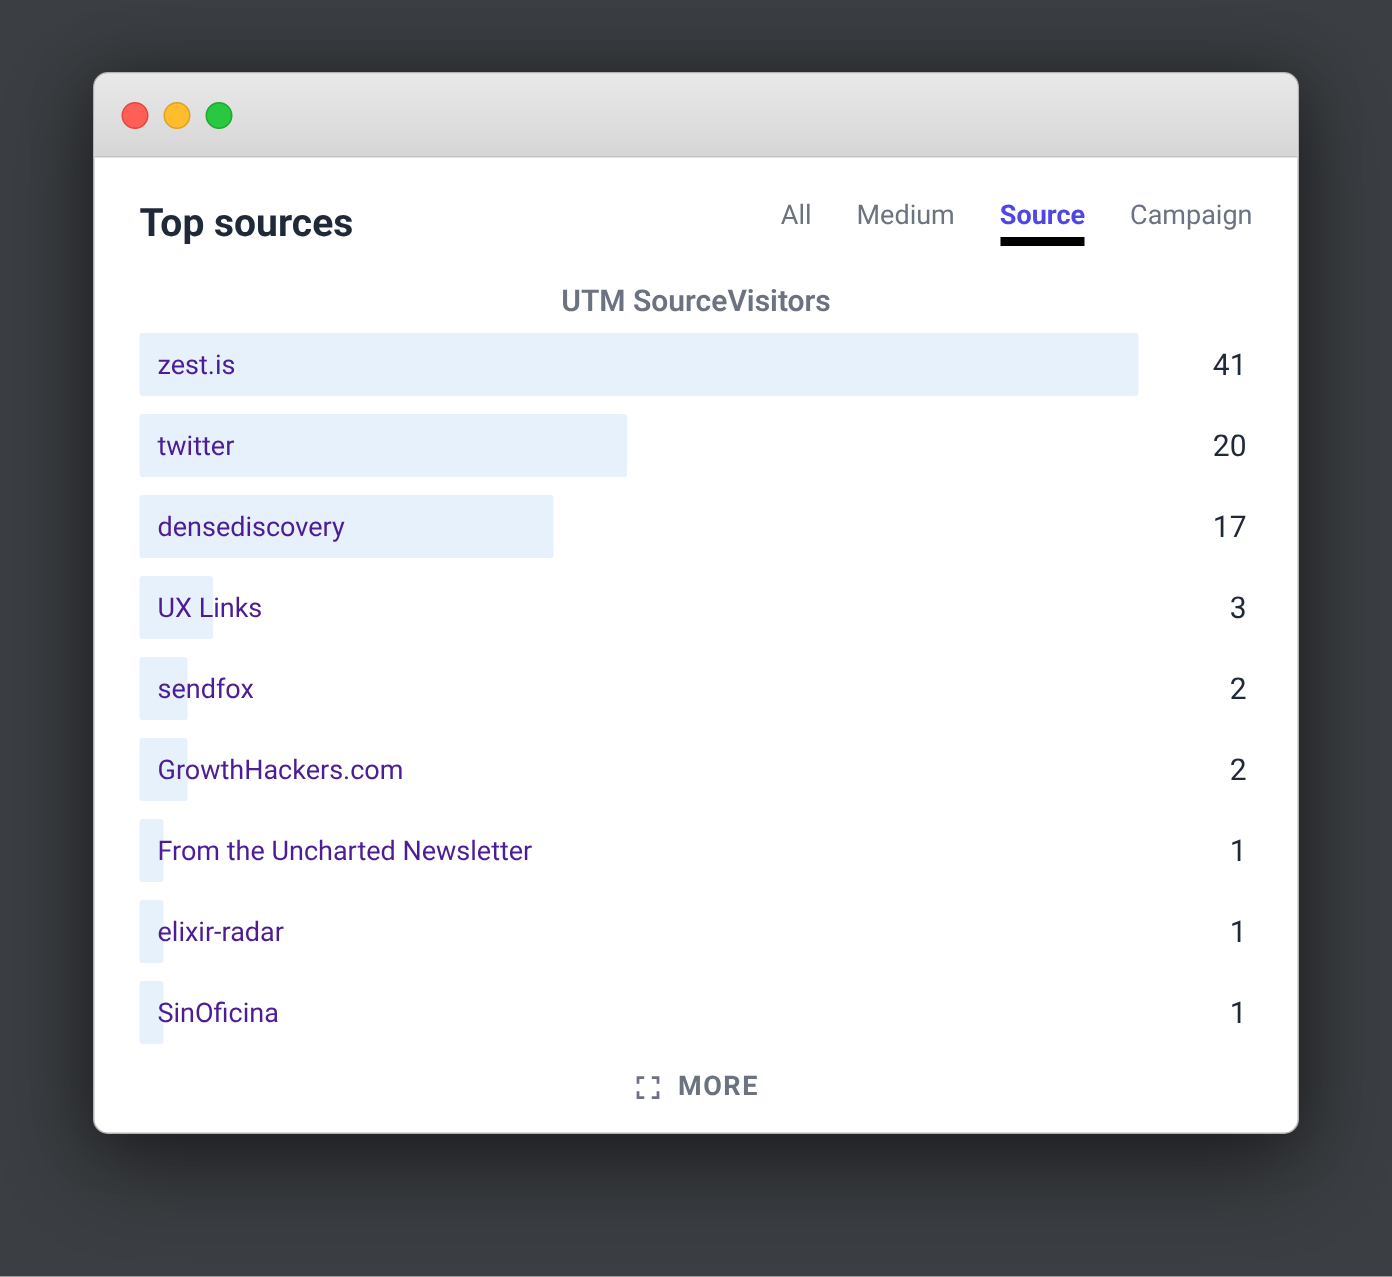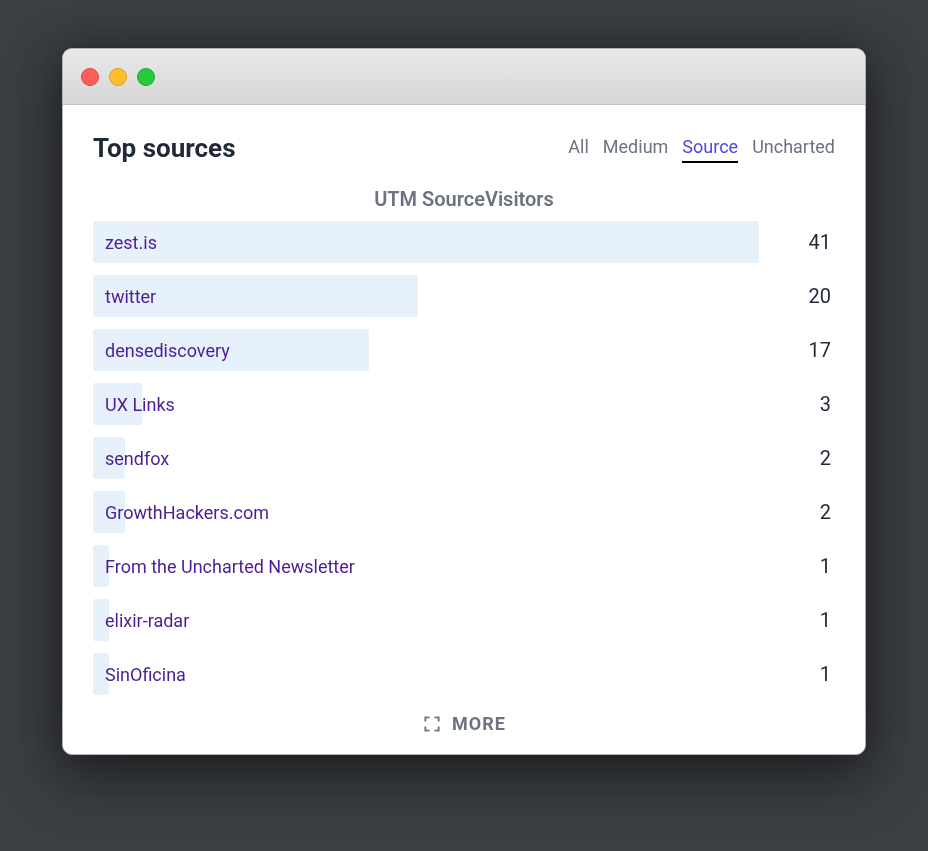--- a/index.html
+++ b/index.html
@@ -45,33 +45,33 @@
     justify-content: space-between;
     margin-bottom: 24px;
   }
   .card-title {
     font-size: 26px;
     font-weight: 700;
     color: #1f2937;
   }
   .tabs {
     display: flex;
-    gap: 14px;
+    gap: 30px;
     font-size: 18px;
     color: #6b7280;
     margin-left: 45px;
   }
   .tab {
     cursor: pointer;
     padding-bottom: 4px;
   }
   .tab.active {
     color: #4f46e5;
-    font-weight: 400;
-    border-bottom: 2px solid #000000;
+    font-weight: 700;
+    border-bottom: 6px solid #000000;
   }
   .columns {
     display: flex;
     justify-content: center;
     font-size: 20px;
     font-weight: 600;
     color: #6b7280;
     margin-bottom: 10px;
   }
   .rows { display: flex; flex-direction: column; gap: 12px; }
@@ -134,21 +134,21 @@
     <div class="traffic-dot dot-max"></div>
   </div>
 
   <div class="card">
     <div class="card-header">
       <div class="card-title">Top sources</div>
       <div class="tabs" id="tabs">
           <span class="tab">All</span>
           <span class="tab">Medium</span>
           <span class="tab active">Source</span>
-          <span class="tab">Uncharted</span>
+          <span class="tab">Campaign</span>
         </div>
     </div>
 
     <div class="columns">
       <span>UTM Source</span>
       <span>Visitors</span>
     </div>
 
     <div class="rows" id="rows">
         <div class="row">

